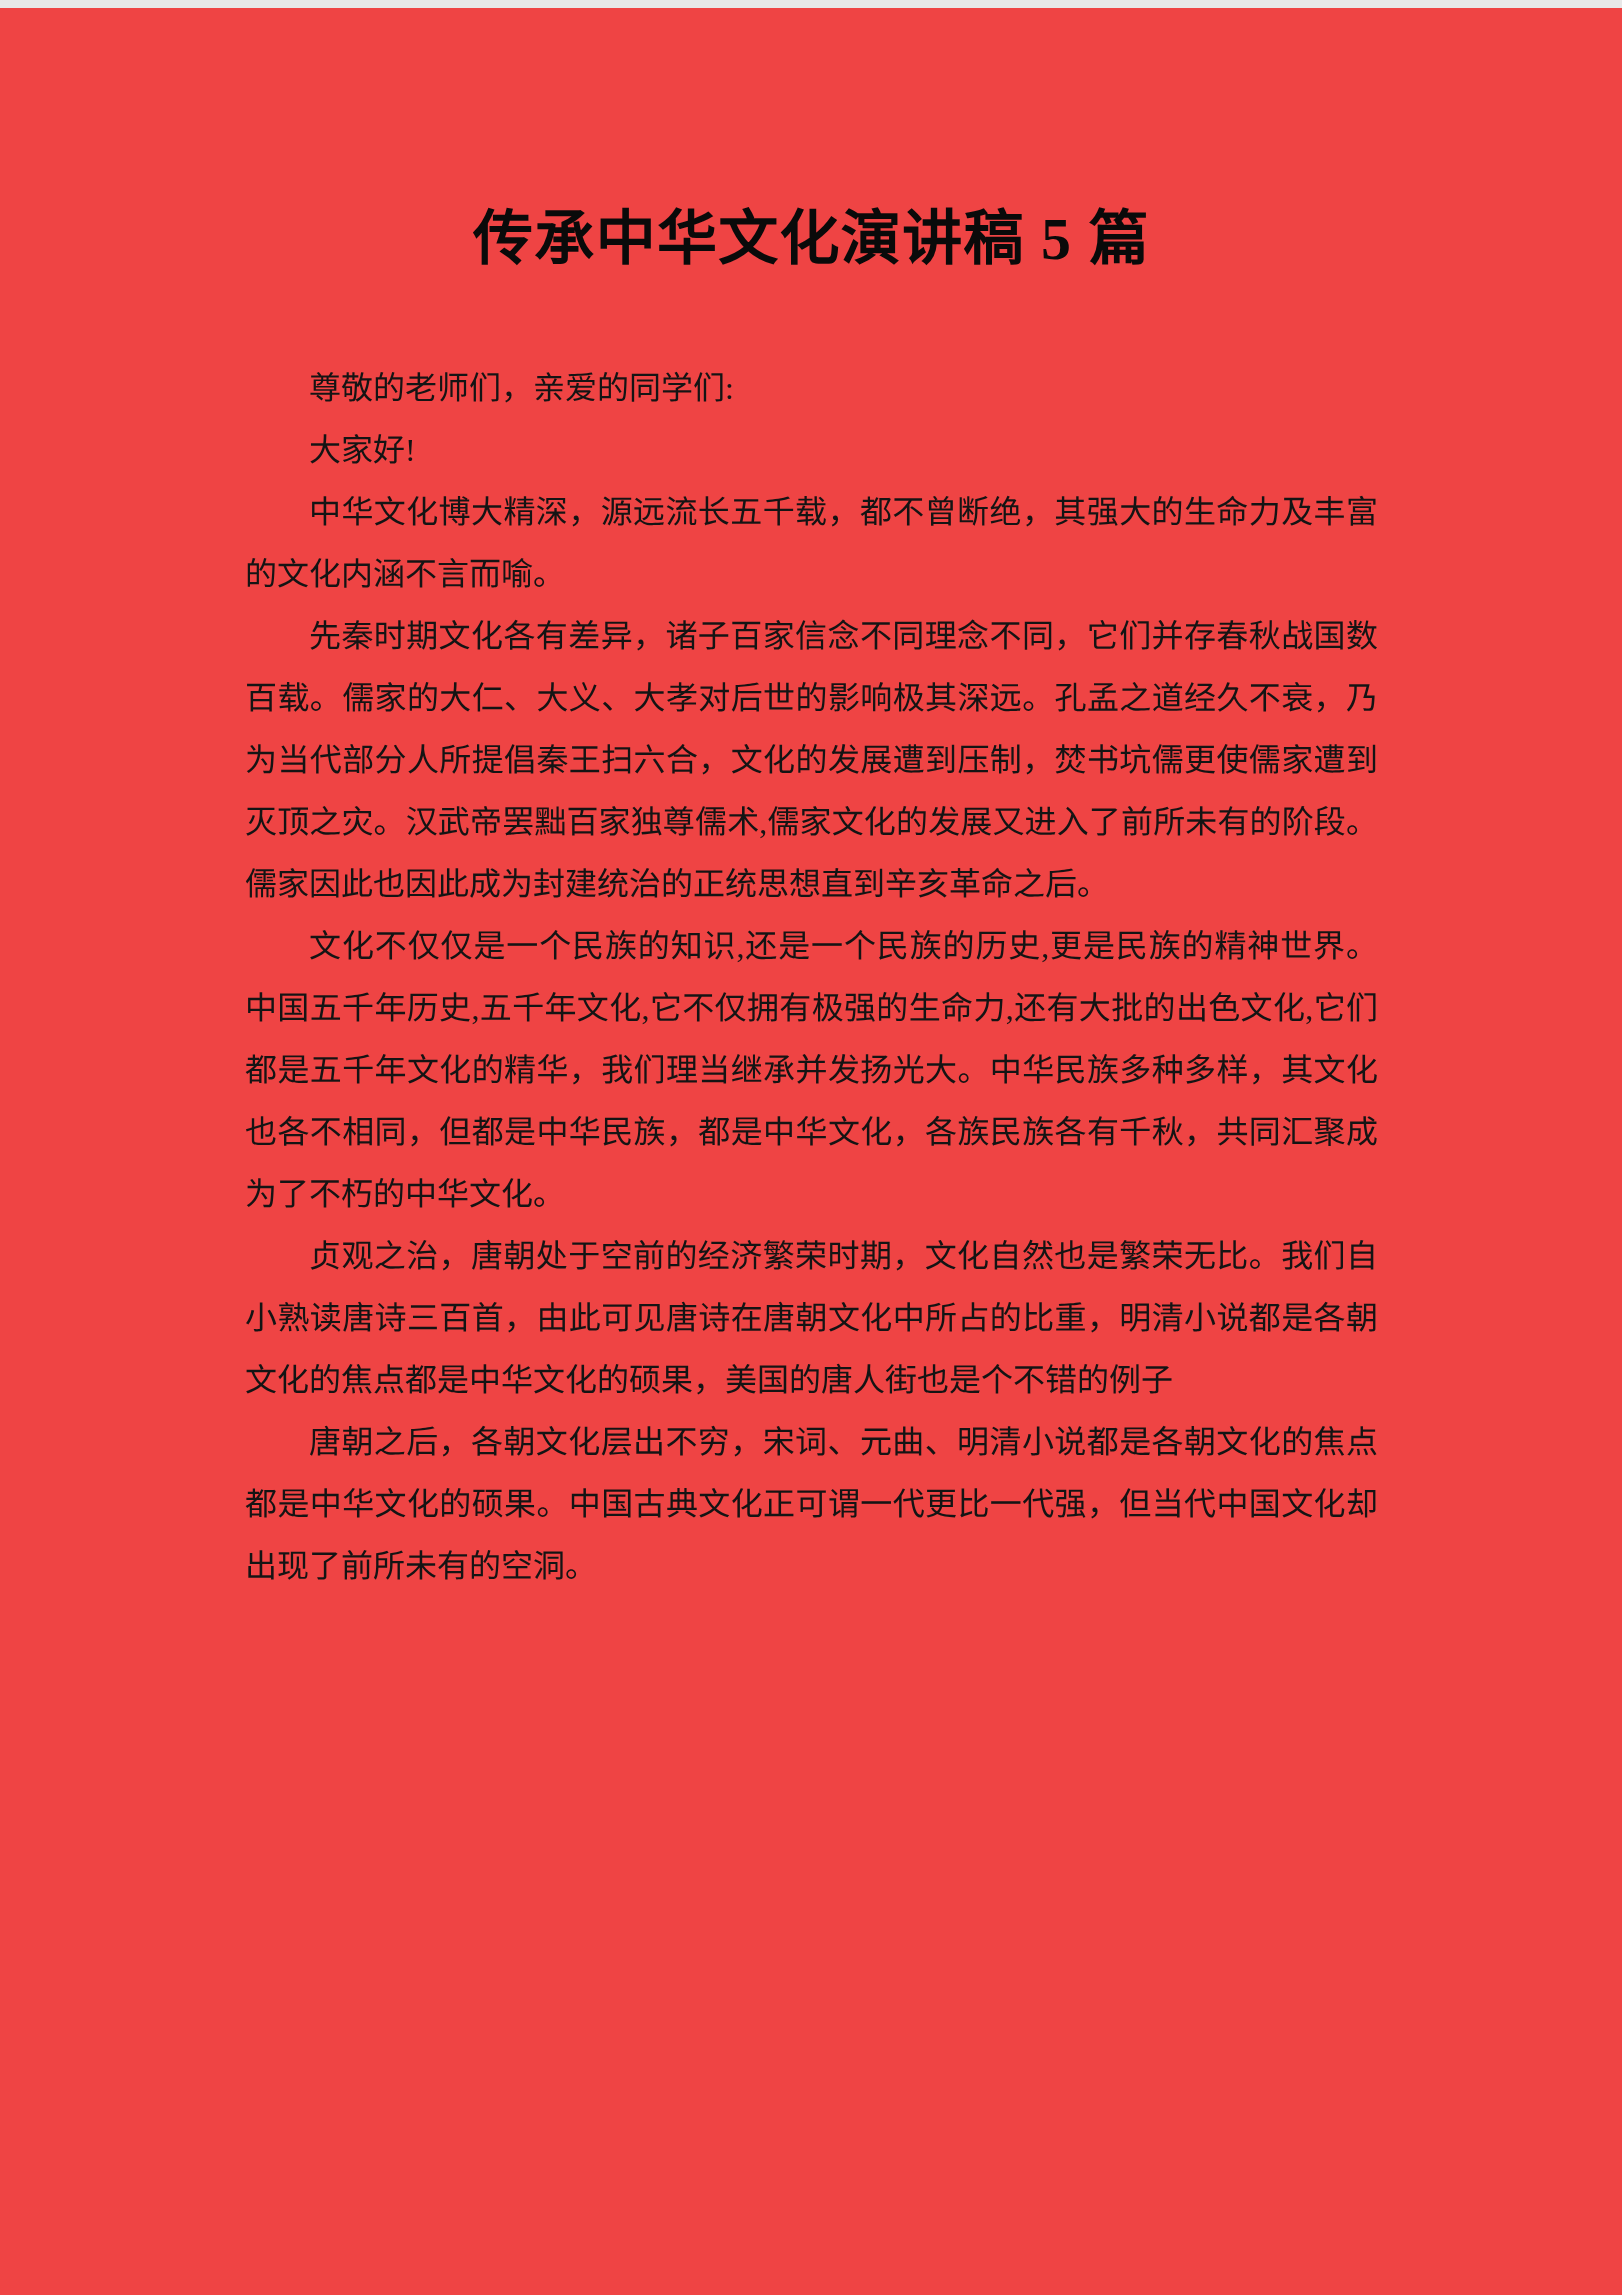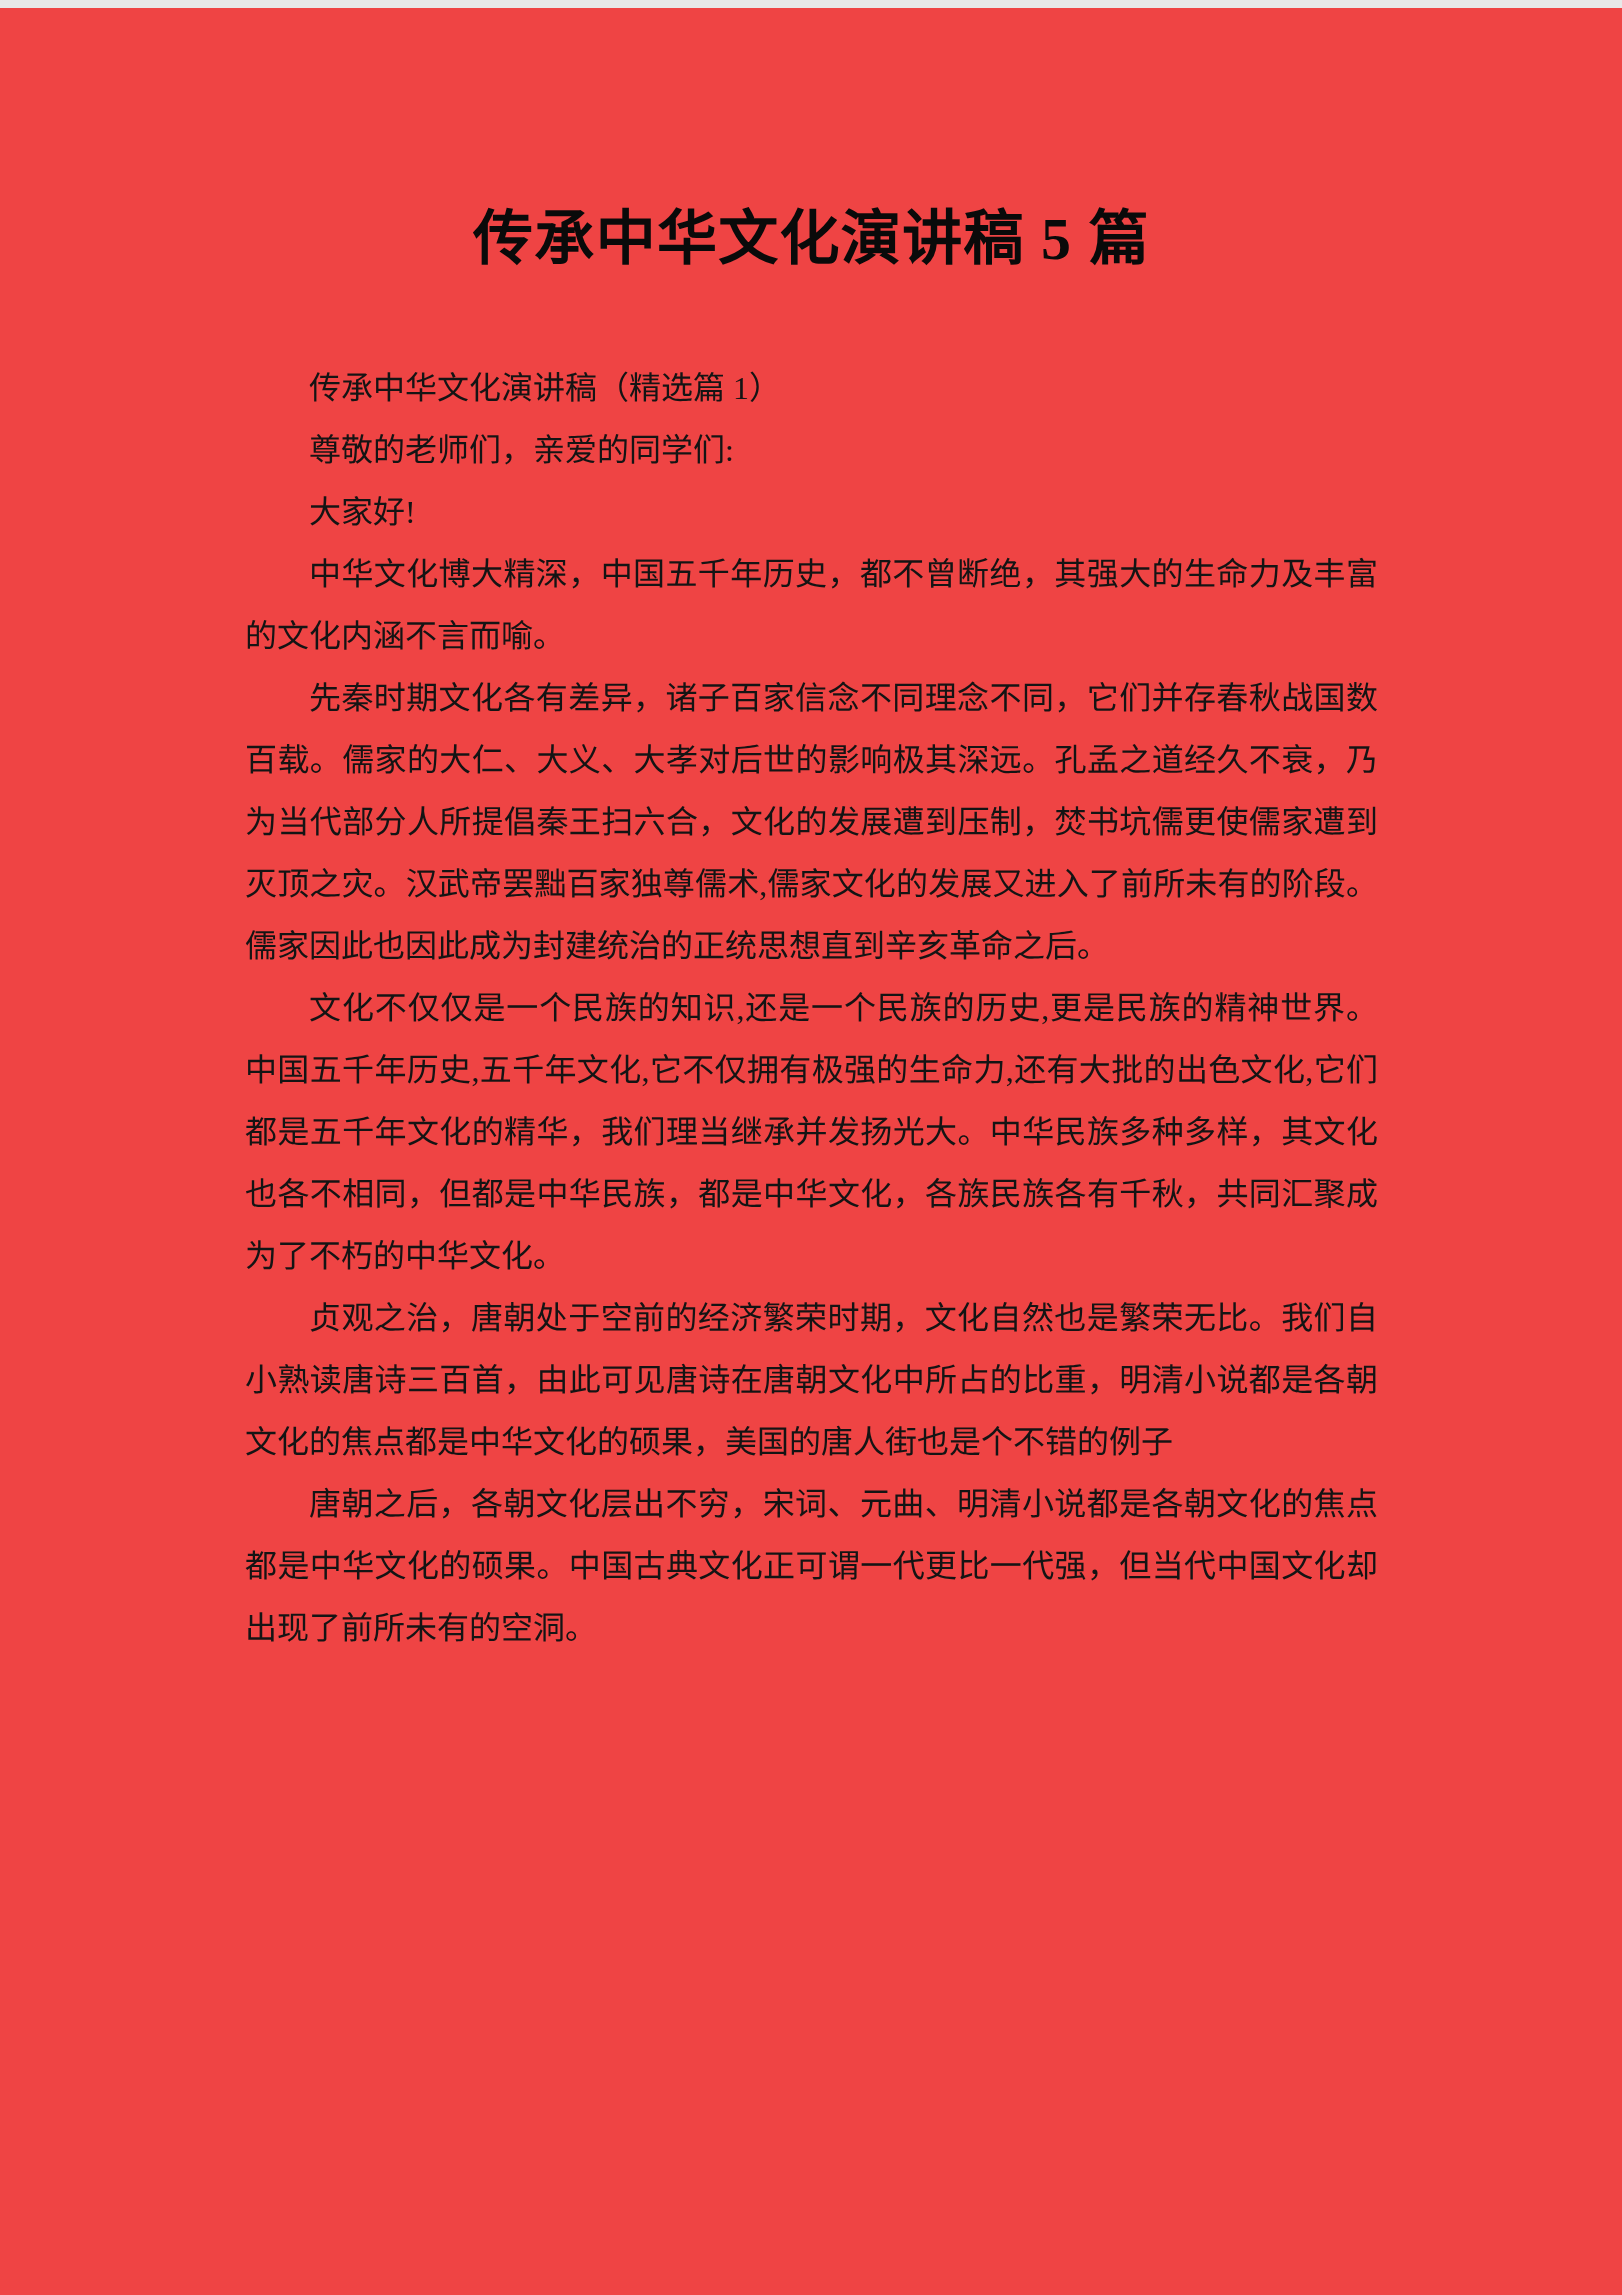--- a/index.html
+++ b/index.html
@@ -46,23 +46,22 @@
     overflow-wrap: break-word;
     color: #141414;
   }
 </style>
 </head>
 <body>
 
 <div class="page">
   <h1 class="doc-title">传承中华文化演讲稿 5 篇</h1>
   <div class="doc-body" id="doc-body">
-      <p class="para">传承中华文化演讲稿（精选篇 1）</p>
       <p class="para">尊敬的老师们，亲爱的同学们:</p>
       <p class="para">大家好!</p>
-      <p class="para">中华文化博大精深，中国五千年历史，都不曾断绝，其强大的生命力及丰富的文化内涵不言而喻。</p>
+      <p class="para">中华文化博大精深，源远流长五千载，都不曾断绝，其强大的生命力及丰富的文化内涵不言而喻。</p>
       <p class="para">先秦时期文化各有差异，诸子百家信念不同理念不同，它们并存春秋战国数百载。儒家的大仁、大义、大孝对后世的影响极其深远。孔孟之道经久不衰，乃为当代部分人所提倡秦王扫六合，文化的发展遭到压制，焚书坑儒更使儒家遭到灭顶之灾。汉武帝罢黜百家独尊儒术,儒家文化的发展又进入了前所未有的阶段。儒家因此也因此成为封建统治的正统思想直到辛亥革命之后。</p>
       <p class="para">文化不仅仅是一个民族的知识,还是一个民族的历史,更是民族的精神世界。中国五千年历史,五千年文化,它不仅拥有极强的生命力,还有大批的出色文化,它们都是五千年文化的精华，我们理当继承并发扬光大。中华民族多种多样，其文化也各不相同，但都是中华民族，都是中华文化，各族民族各有千秋，共同汇聚成为了不朽的中华文化。</p>
       <p class="para">贞观之治，唐朝处于空前的经济繁荣时期，文化自然也是繁荣无比。我们自小熟读唐诗三百首，由此可见唐诗在唐朝文化中所占的比重，明清小说都是各朝文化的焦点都是中华文化的硕果，美国的唐人街也是个不错的例子</p>
       <p class="para">唐朝之后，各朝文化层出不穷，宋词、元曲、明清小说都是各朝文化的焦点都是中华文化的硕果。中国古典文化正可谓一代更比一代强，但当代中国文化却出现了前所未有的空洞。</p>
     </div>
 </div>
 
 
 </body></html>

